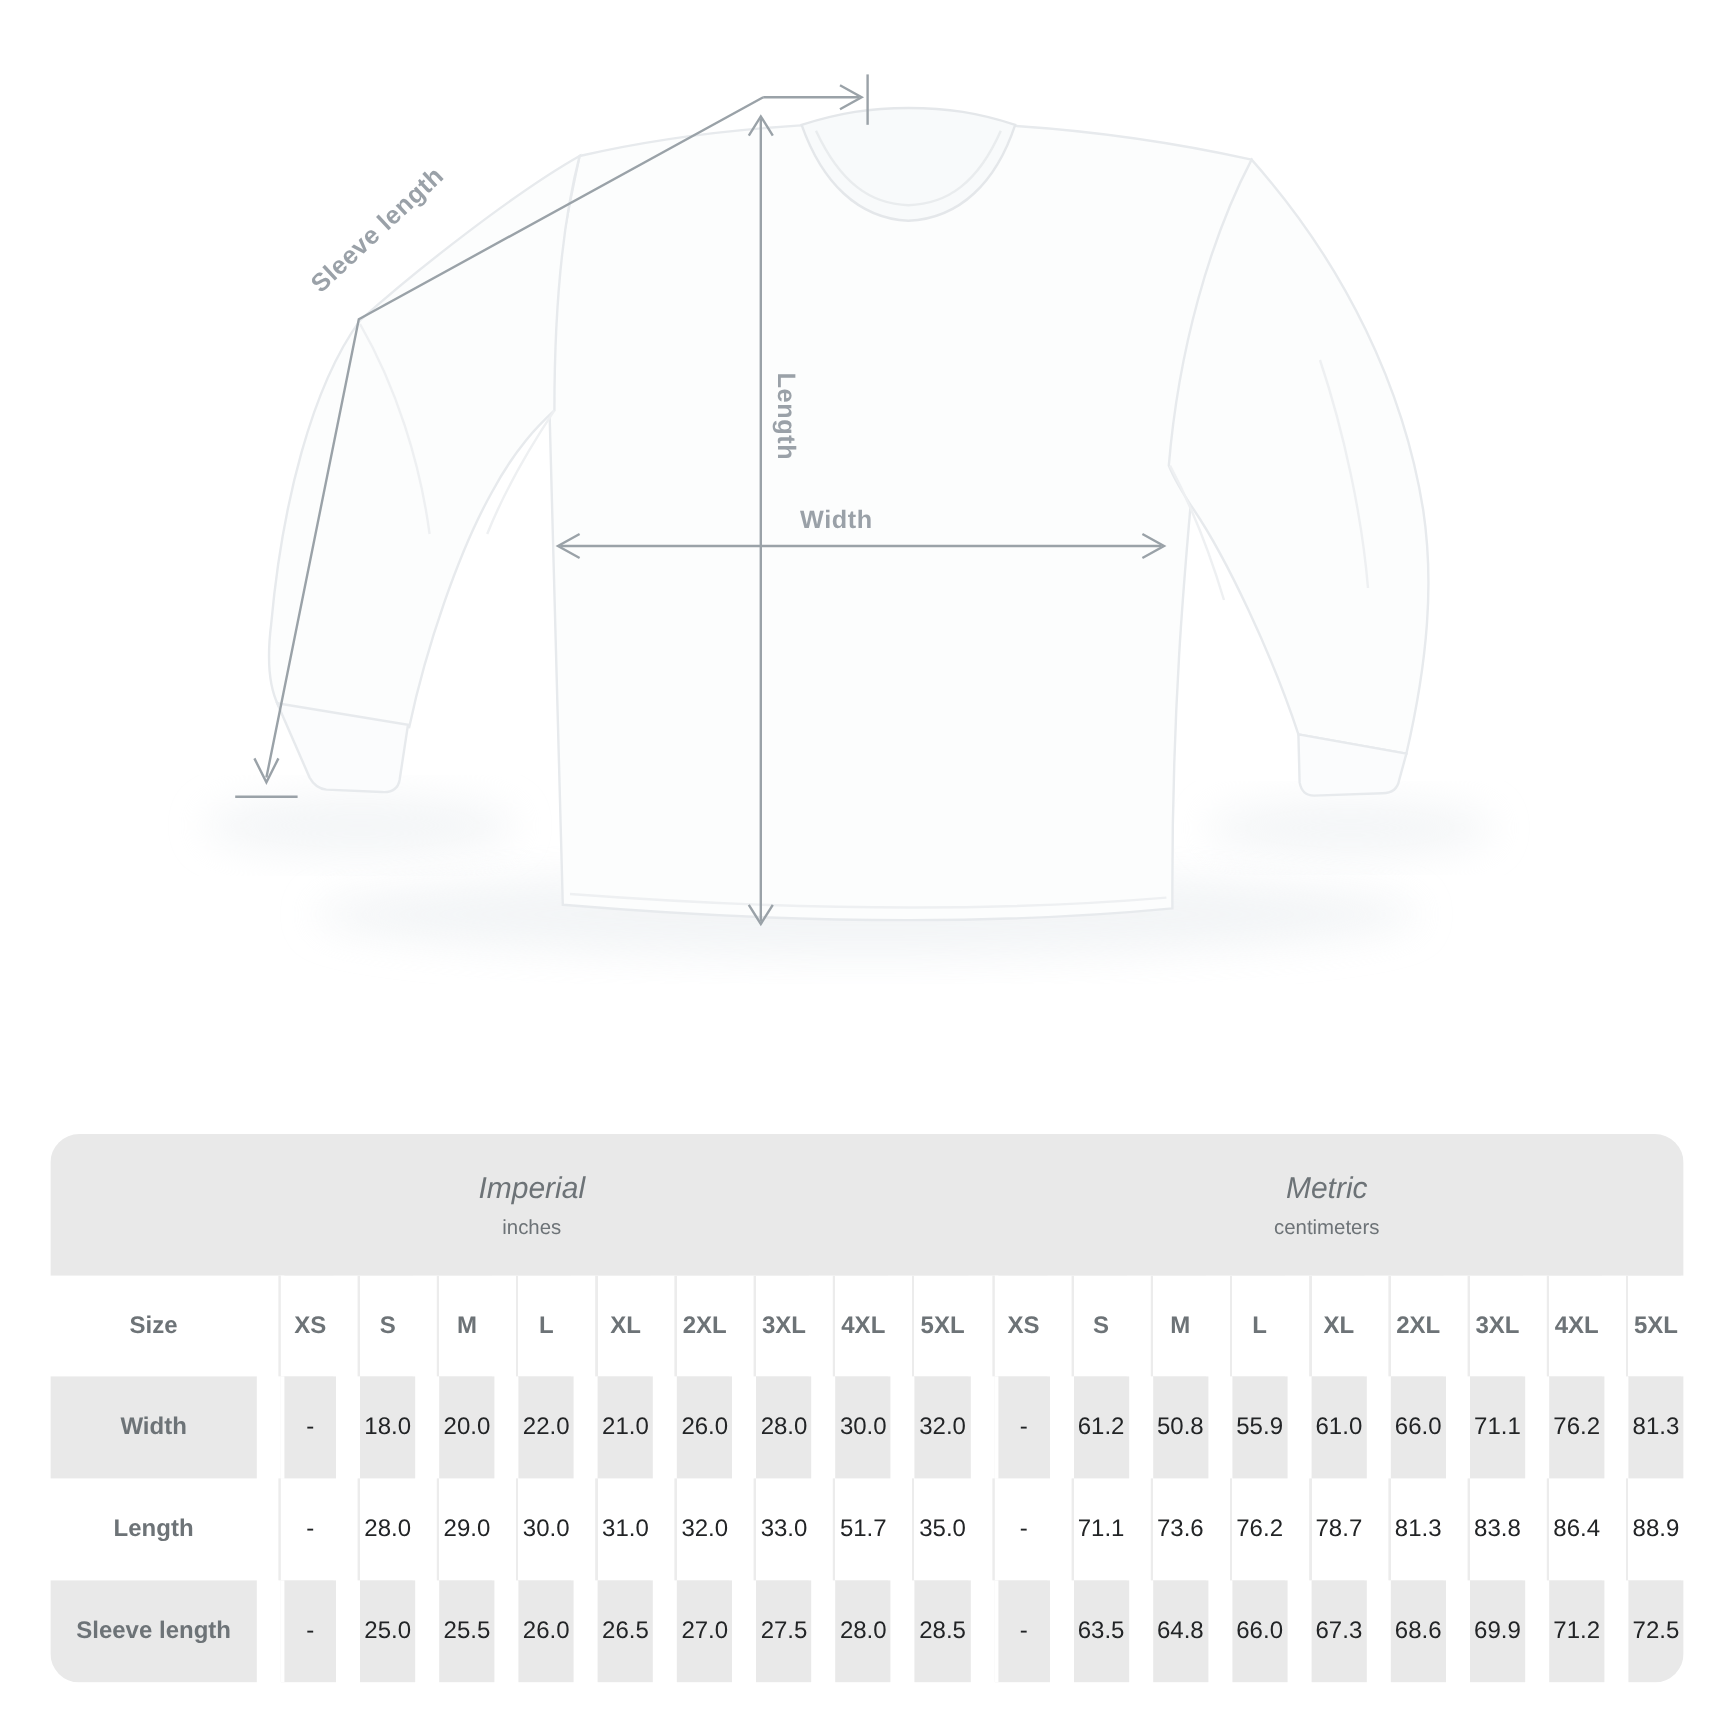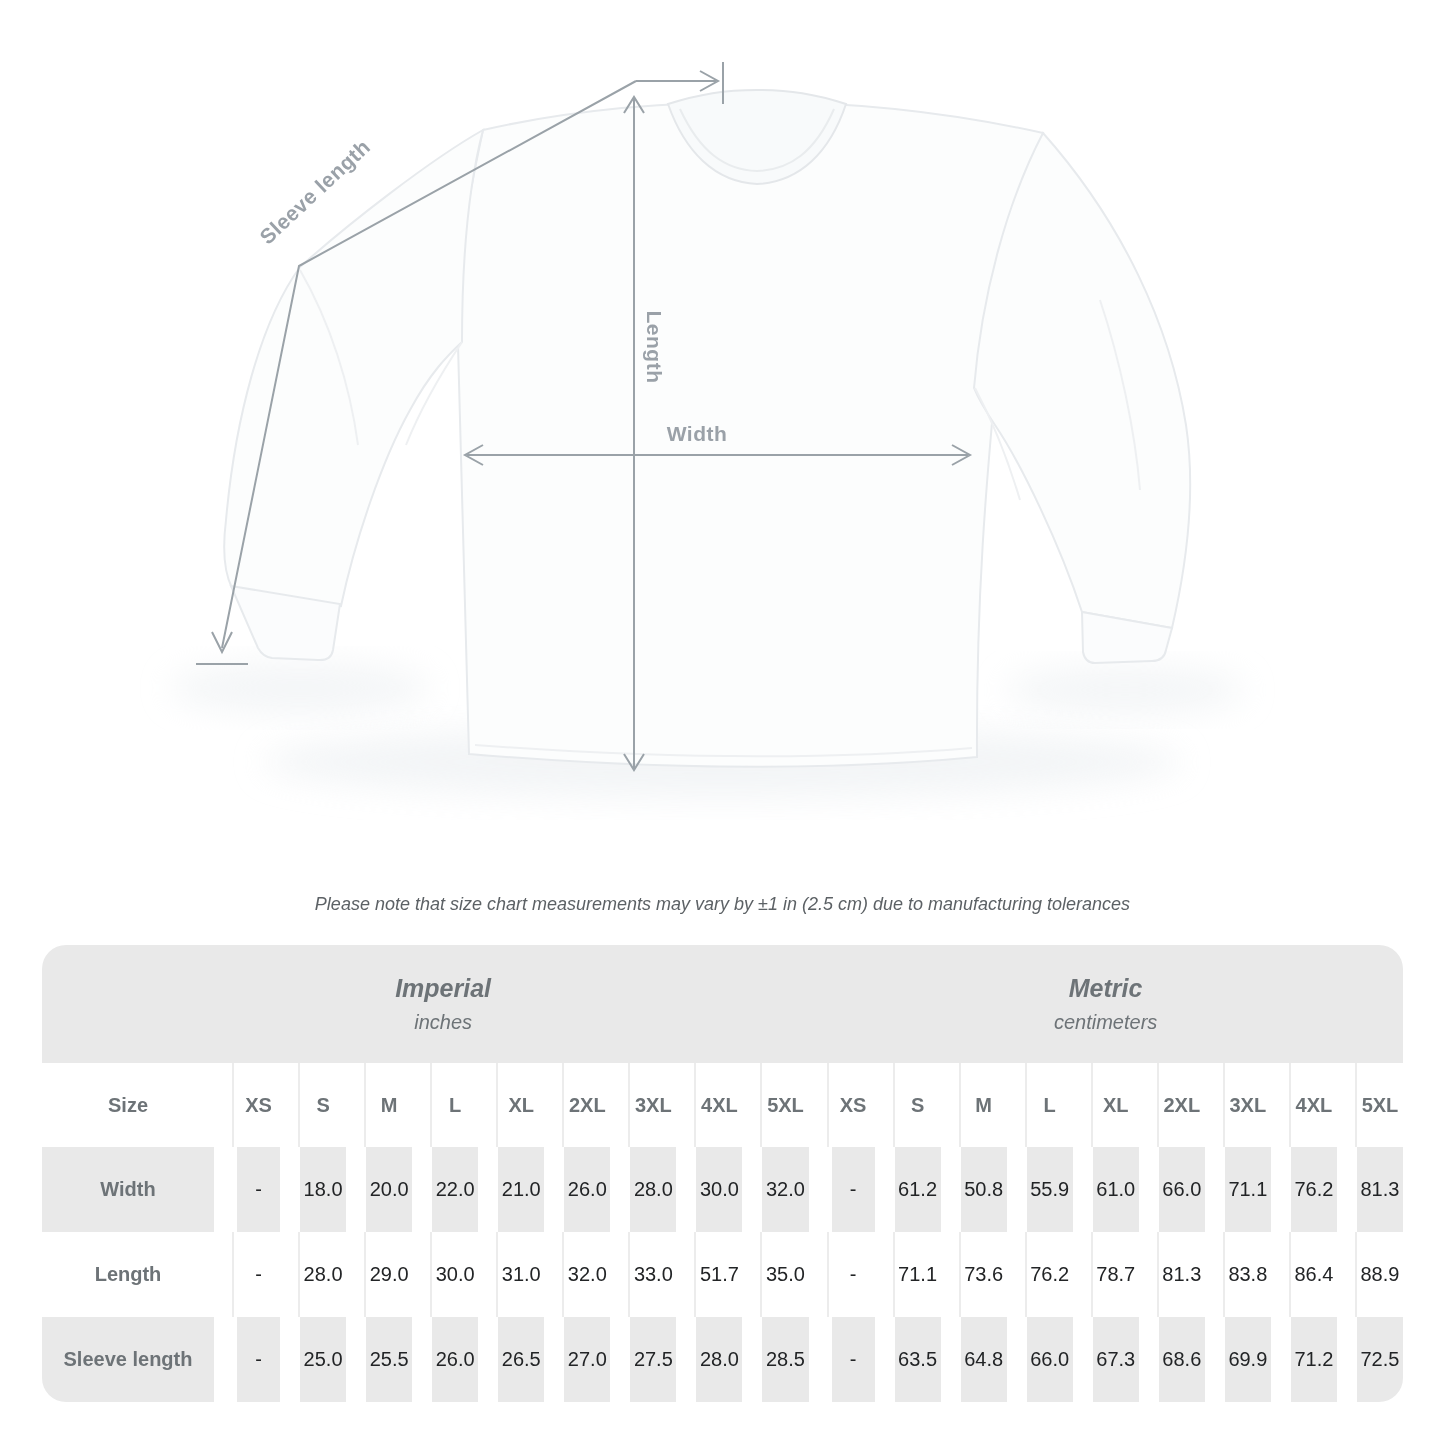--- a/index.html
+++ b/index.html
@@ -22,22 +22,22 @@
   .subtitle { position:absolute; top:894px; left:0; width:100%; text-align:center;
               font-size:18px; font-style:italic; color:#5c6165; }
 
   
   .sizetable { position:absolute; left:42px; top:945px; width:1361px;
                border-radius:24px; overflow:hidden; background:#fff; }
   .band  { height:118px; display:flex; background:#e9e9e9; }
   .bhalf { flex:0 0 56.3%; display:flex; flex-direction:column; justify-content:center;
            align-items:center; gap:8px; padding-left:36px; }
   .bhalf.metric { flex:1; padding-left:0; }
-  .btitle { font-size:25px; font-weight:bold; font-style:italic; color:#6d7377; }
-  .bsub   { font-size:20px; font-style:italic; color:#6d7377; }
+  .btitle { font-size:25px; font-weight:normal; font-style:italic; color:#6d7377; }
+  .bsub   { font-size:17px; color:#6d7377; }
 
   .trow { display:grid; grid-template-columns:172px repeat(18,1fr); column-gap:20px; }
   #header-row { height:84px; }
   .drow { height:85px; }
   .cell { display:flex; align-items:center; justify-content:center;
           font-size:20px; color:#222426; }
   .rg .cell { background:#e9e9e9; }                            
   .rw .cell:not(:first-child),
   #header-row .cell:not(:first-child) { box-shadow:-2px 0 0 #ececec; } 
   .hdr, .lab { font-weight:bold; color:#6d7377; }
@@ -134,21 +134,20 @@
           <path d="M 952 445 L 970 455 L 952 465"></path>
         </g>
       </g>
     </svg>
 
     <span class="mlabel sleeve">Sleeve length</span>
     <span class="mlabel len">Length</span>
     <span class="mlabel wid">Width</span>
   </div>
 
-  <div class="subtitle">Please note that size chart measurements may vary by ±1 in (2.5 cm) due to manufacturing tolerances</div>
 
   <div class="sizetable">
     <div class="band">
       <div class="bhalf">
         <div class="btitle">Imperial</div>
         <div class="bsub">inches</div>
       </div>
       <div class="bhalf metric">
         <div class="btitle">Metric</div>
         <div class="bsub">centimeters</div>

